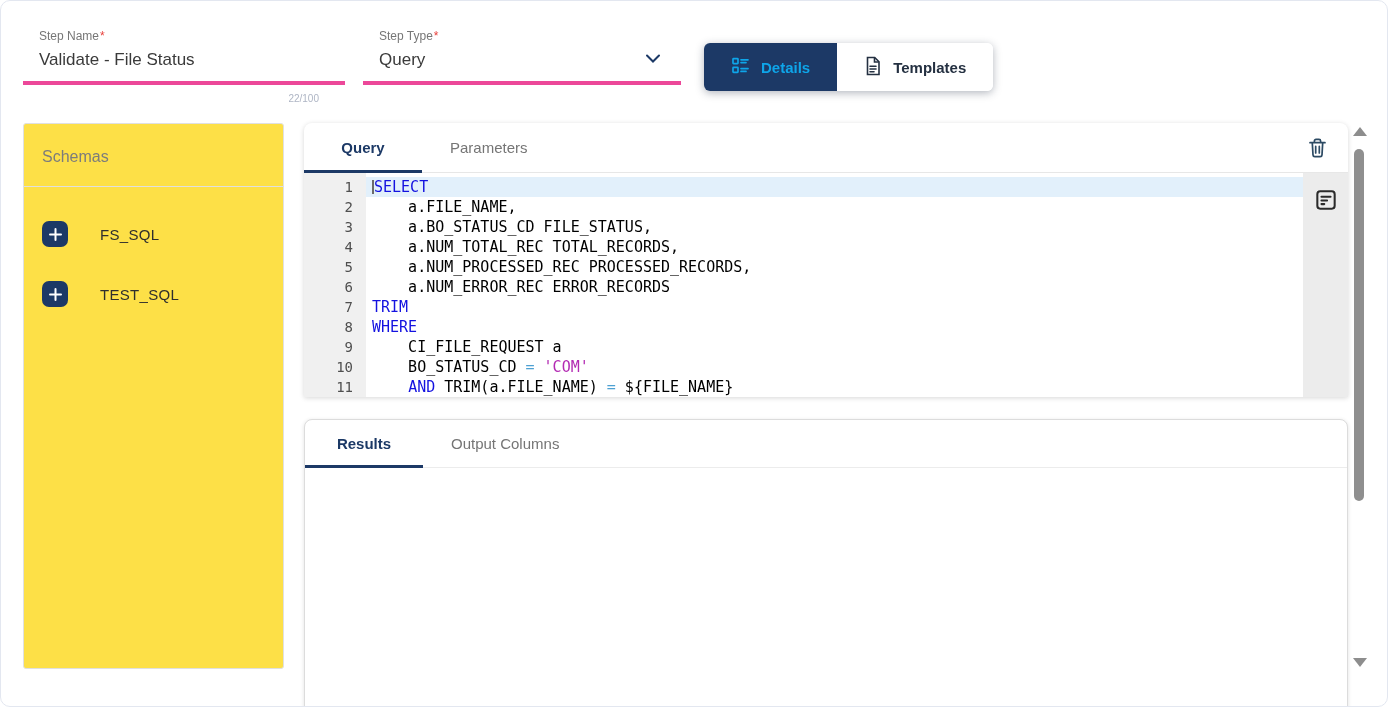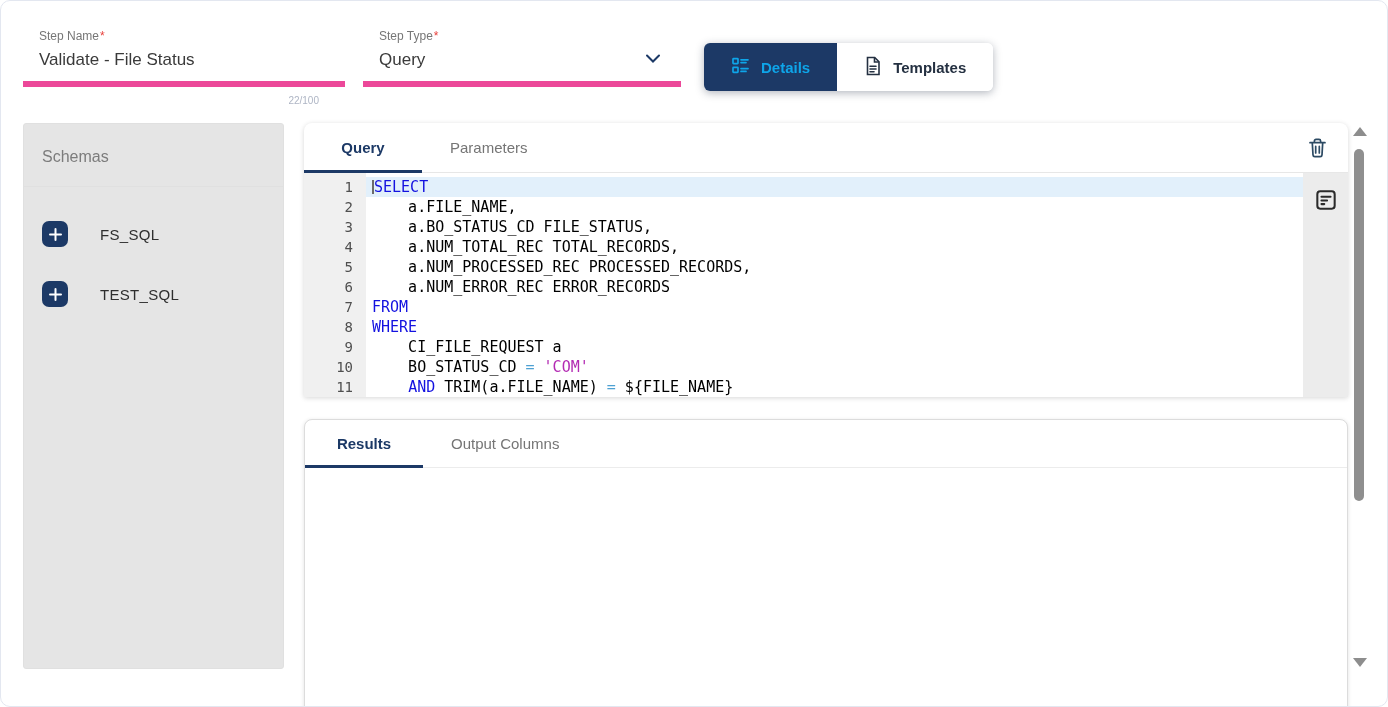--- a/index.html
+++ b/index.html
@@ -11,40 +11,40 @@
   .page{position:relative; width:1388px; height:707px; background:#fff;
         border:1px solid #e3e7f0; border-radius:10px; overflow:hidden;}
 
   
   .field{position:absolute; top:28px;}
   .field-name{left:22px; width:322px;}
   .field-type{left:362px; width:318px;}
   .field .lbl{display:block; padding-left:16px; font-size:12px; color:#767676; margin-bottom:7px;}
   .req{color:var(--required); margin-left:1px; font-size:12px;}
   .value-row{display:flex; justify-content:space-between;
-             padding:0 6px 11px 16px; border-bottom:6px solid #ec4899;}
+             padding:0 6px 11px 16px; border-bottom:4px solid #ec4899;}
   .name-input{border:none; outline:none; background:transparent; width:100%;
               font-family:"Liberation Sans", sans-serif; font-size:17px; color:#3a3a3a;}
   .select-value{font-size:17px; color:#3a3a3a;}
   .chevron{color:var(--accent); margin-right:14px;}
   .counter{margin-top:8px; padding-right:26px; text-align:right; font-size:10px; color:#aeb5c4;}
 
   
   .view-toggle{position:absolute; left:703px; top:42px; display:flex;
                border-radius:6px; box-shadow:0 2px 8px rgba(35,45,70,.35);}
   .seg-btn{height:48px; display:flex; align-items:center; gap:11px; padding:0 27px;
            border:none; background:#fff; color:#243041; font-family:inherit;
            font-size:15px; font-weight:700; cursor:pointer;}
   .seg-btn:first-child{border-radius:6px 0 0 6px;}
   .seg-btn:last-child{border-radius:0 6px 6px 0;}
   .seg-btn.active{background:var(--accent); color:#0ea5e9;}
 
   
   .sidebar{position:absolute; left:22px; top:122px; width:261px; height:546px;
-           border:1px solid #e0e0e0; border-radius:3px; background:#e5e5e5;}
+           border:1px solid #e0e0e0; border-radius:3px; background:#fde047;}
   .sidebar-title{padding:24px 18px 20px; font-size:16px; color:#7c7c7c;
                  border-bottom:1px solid #e0e0e0;}
   .schema-item{display:flex; align-items:center; gap:32px; padding:0 18px;
                margin-top:34px; cursor:pointer;}
   .schema-item:first-of-type{margin-top:40px;}
   .plus-btn{width:26px; height:26px; flex:0 0 26px; border:none; border-radius:7px;
             background:var(--accent); display:flex; align-items:center; justify-content:center;
             cursor:pointer;}
   .schema-label{font-size:15px; color:#2e2e2e; letter-spacing:.3px;}
 
@@ -197,21 +197,21 @@
             <div class="gutter-line">10</div>
             <div class="gutter-line">11</div>
           </div>
         <div class="code" id="code">
             <div class="code-line active"><span class="cursor"></span><span class="tok-kw">SELECT</span></div>
             <div class="code-line"><span>    a.FILE_NAME,</span></div>
             <div class="code-line"><span>    a.BO_STATUS_CD FILE_STATUS,</span></div>
             <div class="code-line"><span>    a.NUM_TOTAL_REC TOTAL_RECORDS,</span></div>
             <div class="code-line"><span>    a.NUM_PROCESSED_REC PROCESSED_RECORDS,</span></div>
             <div class="code-line"><span>    a.NUM_ERROR_REC ERROR_RECORDS</span></div>
-            <div class="code-line"><span class="tok-kw">FROM</span></div>
+            <div class="code-line"><span class="tok-kw">TRIM</span></div>
             <div class="code-line"><span class="tok-kw">WHERE</span></div>
             <div class="code-line"><span>    CI_FILE_REQUEST a</span></div>
             <div class="code-line"><span>    BO_STATUS_CD </span><span class="tok-op">=</span><span> </span><span class="tok-str">'COM'</span></div>
             <div class="code-line"><span>    </span><span class="tok-kw">AND</span><span> TRIM(a.FILE_NAME) </span><span class="tok-op">=</span><span> ${FILE_NAME}</span></div>
           </div>
         <div class="side-rail">
           <button class="format-btn">
             <span>
               <svg width="26" height="26" viewBox="0 0 24 24" fill="none" stroke="#2b2b2b" stroke-width="1.9">
                 <rect x="4" y="4" width="16" height="16" rx="2.6"></rect>

